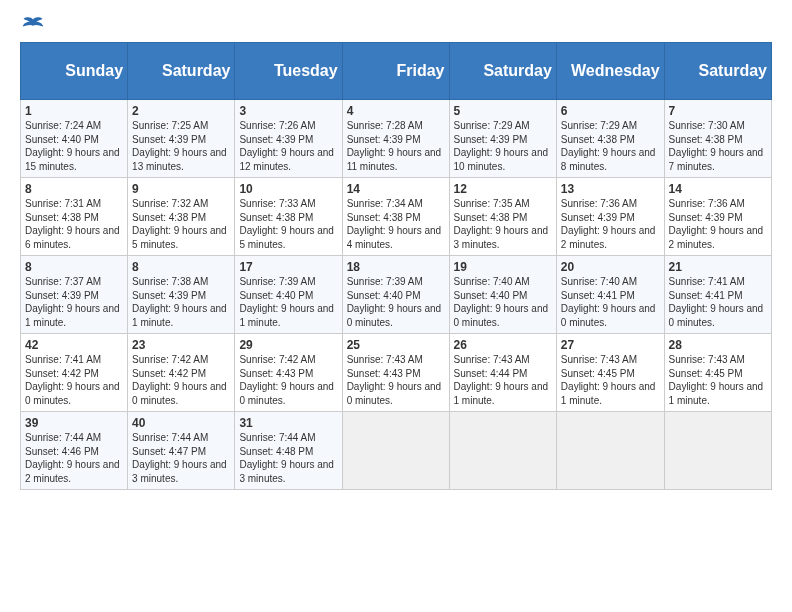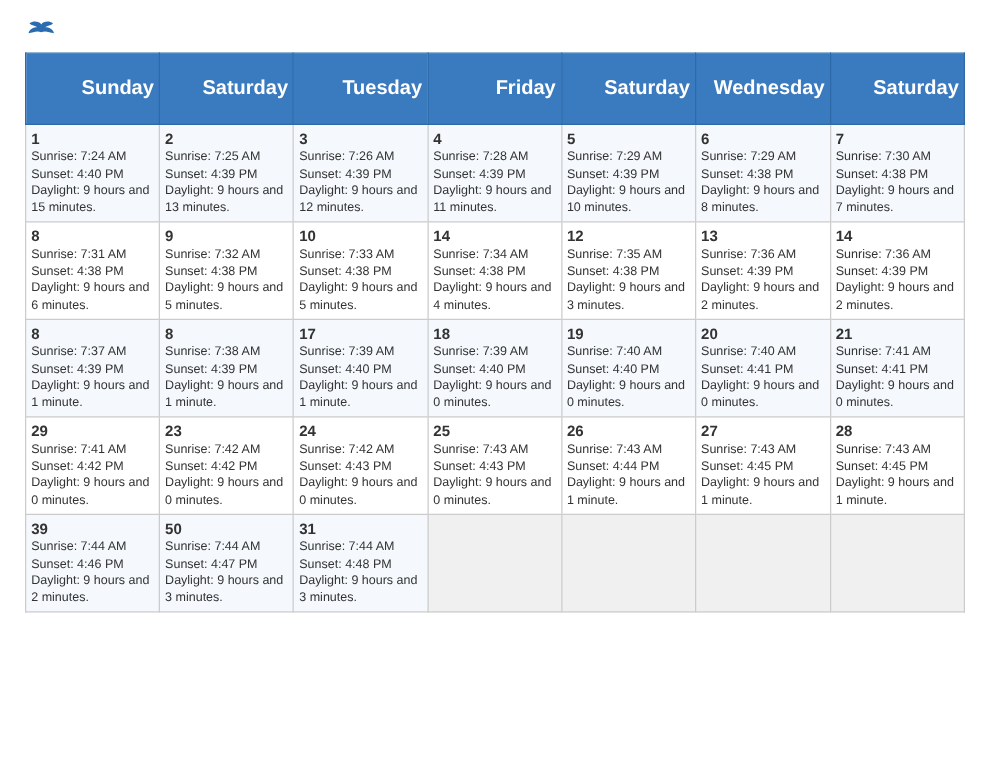--- a/index.html
+++ b/index.html
@@ -215,29 +215,29 @@
           <span class="day-num">20</span>
           <span class="day-info">Sunrise: 7:40 AM<br>Sunset: 4:41 PM<br>Daylight: 9 hours and 0 minutes.</span>
         </td>
           <td>
           <span class="day-num">21</span>
           <span class="day-info">Sunrise: 7:41 AM<br>Sunset: 4:41 PM<br>Daylight: 9 hours and 0 minutes.</span>
         </td>
         </tr>
         <tr>
           <td>
-          <span class="day-num">29</span>
+          <span class="day-num">42</span>
           <span class="day-info">Sunrise: 7:41 AM<br>Sunset: 4:42 PM<br>Daylight: 9 hours and 0 minutes.</span>
         </td>
           <td>
           <span class="day-num">23</span>
           <span class="day-info">Sunrise: 7:42 AM<br>Sunset: 4:42 PM<br>Daylight: 9 hours and 0 minutes.</span>
         </td>
           <td>
-          <span class="day-num">24</span>
+          <span class="day-num">29</span>
           <span class="day-info">Sunrise: 7:42 AM<br>Sunset: 4:43 PM<br>Daylight: 9 hours and 0 minutes.</span>
         </td>
           <td>
           <span class="day-num">25</span>
           <span class="day-info">Sunrise: 7:43 AM<br>Sunset: 4:43 PM<br>Daylight: 9 hours and 0 minutes.</span>
         </td>
           <td>
           <span class="day-num">26</span>
           <span class="day-info">Sunrise: 7:43 AM<br>Sunset: 4:44 PM<br>Daylight: 9 hours and 1 minute.</span>
         </td>
@@ -249,21 +249,21 @@
           <span class="day-num">28</span>
           <span class="day-info">Sunrise: 7:43 AM<br>Sunset: 4:45 PM<br>Daylight: 9 hours and 1 minute.</span>
         </td>
         </tr>
         <tr>
           <td>
           <span class="day-num">39</span>
           <span class="day-info">Sunrise: 7:44 AM<br>Sunset: 4:46 PM<br>Daylight: 9 hours and 2 minutes.</span>
         </td>
           <td>
-          <span class="day-num">50</span>
+          <span class="day-num">40</span>
           <span class="day-info">Sunrise: 7:44 AM<br>Sunset: 4:47 PM<br>Daylight: 9 hours and 3 minutes.</span>
         </td>
           <td>
           <span class="day-num">31</span>
           <span class="day-info">Sunrise: 7:44 AM<br>Sunset: 4:48 PM<br>Daylight: 9 hours and 3 minutes.</span>
         </td>
           <td class="empty-cell"></td>
           <td class="empty-cell"></td>
           <td class="empty-cell"></td>
           <td class="empty-cell"></td>

